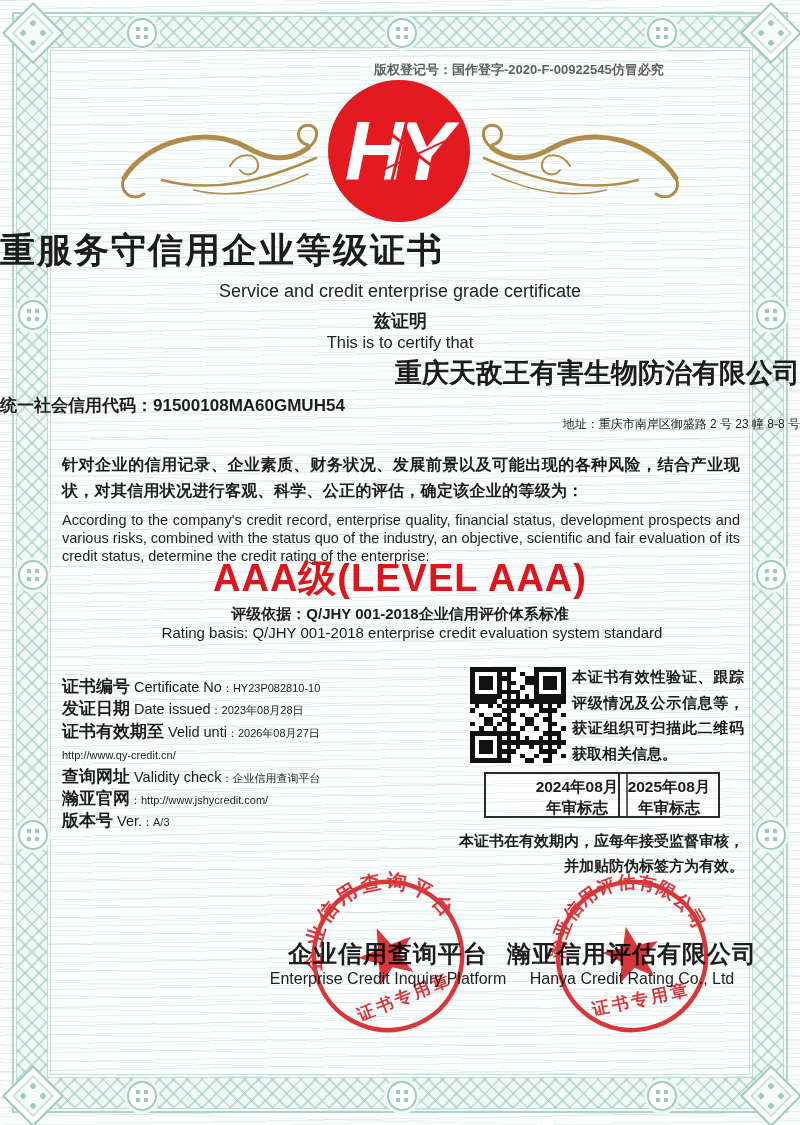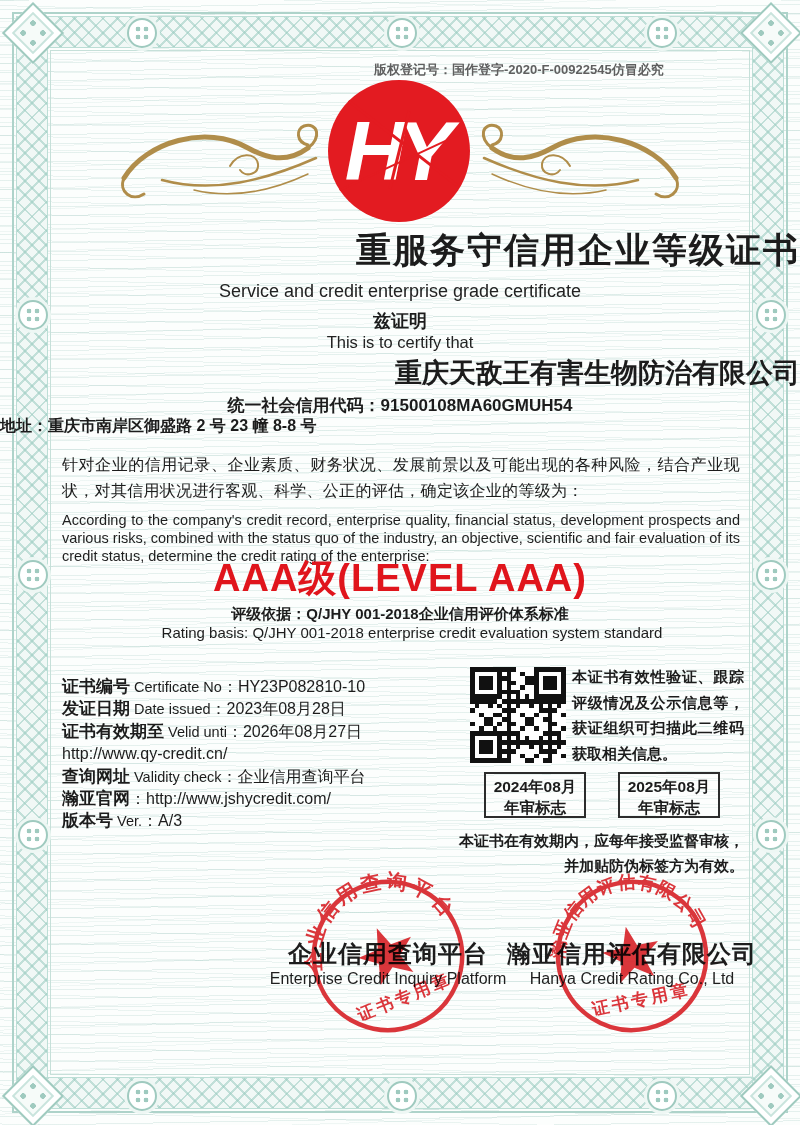--- a/index.html
+++ b/index.html
@@ -45,56 +45,56 @@
       background:#e31b21;z-index:3;display:flex;align-items:center;justify-content:center;overflow:hidden;}
   .logo .hy{font-size:84px;font-weight:bold;font-style:italic;color:#fff;letter-spacing:-8px;
       transform:translateX(-4px);line-height:1;}
   .crack{position:absolute;background:#e31b21;}
   .crack1{width:150px;height:3px;transform:rotate(38deg);top:58px;left:-5px;}
   .crack2{width:150px;height:2px;transform:rotate(-25deg);top:82px;left:-5px;}
   .crack3{width:3px;height:80px;transform:rotate(14deg);top:30px;left:70px;}
   .flourish{position:absolute;top:116px;z-index:2;}
   .flourish.left{left:110px;}
   .flourish.right{left:478px;transform:scaleX(-1);}
-  .title{position:absolute;top:227px;left:0;width:100%;text-align:right;font-size:35px;
+  .title{position:absolute;top:227px;left:0;width:100%;text-align:left;font-size:35px;
       font-weight:bold;letter-spacing:2px;z-index:3;}
   .subtitle{position:absolute;top:281px;left:0;width:100%;text-align:center;font-size:18px;color:#222;z-index:3;}
   .certify-zh{position:absolute;top:309px;left:0;width:100%;text-align:center;font-size:18px;font-weight:bold;z-index:3;}
   .certify-en{position:absolute;top:333px;left:0;width:100%;text-align:center;font-size:16.5px;color:#222;z-index:3;}
   .company-name{position:absolute;top:355px;left:0;width:100%;text-align:right;font-size:27px;font-weight:bold;z-index:3;}
-  .credit-code{position:absolute;top:394px;left:0;width:100%;text-align:center;font-size:17px;font-weight:bold;z-index:3;}
-  .address{position:absolute;top:416px;left:0;width:100%;text-align:left;font-size:16px;font-weight:bold;z-index:3;}
-  
-  .para-zh{position:absolute;top:452px;left:62px;width:678px;font-size:16px;font-weight:normal;
+  .credit-code{position:absolute;top:394px;left:0;width:100%;font-size:17px;font-weight:bold;z-index:3;}
+  .address{position:absolute;top:416px;left:0;width:100%;text-align:right;font-size:12px;font-weight:normal;z-index:3;}
+  
+  .para-zh{position:absolute;top:452px;left:62px;width:678px;font-size:16px;font-weight:bold;
       line-height:26px;text-align:justify;letter-spacing:.3px;z-index:3;}
   .para-en{position:absolute;top:505px;left:62px;width:678px;font-size:14.5px;color:#1e1e1e;
       line-height:18px;text-align:justify;z-index:3;margin-top:6px;}
   .level{position:absolute;top:553px;left:0;width:100%;text-align:center;font-size:38px;
       font-weight:bold;color:#e0151c;letter-spacing:1px;z-index:3;}
   .basis-zh{position:absolute;top:605px;left:0;width:100%;text-align:center;font-size:15px;font-weight:bold;z-index:3;}
   .basis-en{position:absolute;top:624px;left:12px;width:100%;text-align:center;font-size:15px;z-index:3;}
   
   .details{position:absolute;left:62px;top:676px;z-index:3;}
   .detail-row{height:22.4px;line-height:22.4px;white-space:nowrap;}
   .detail-row .zh{font-size:17px;font-weight:bold;}
   .detail-row .en{font-size:14.5px;}
-  .detail-row .val{font-size:16px;}
+  .detail-row .val{font-size:11px;}
   
   .qr{position:absolute;left:470px;top:667px;width:96px;height:96px;background:#fff;
       display:grid;grid-template-columns:repeat(21,1fr);grid-template-rows:repeat(21,1fr);z-index:3;}
   .qr div{background:transparent;}
   .qr div.on{background:#111;}
   .qr-note{position:absolute;left:572px;top:664px;width:172px;font-size:15px;font-weight:bold;
       line-height:25.5px;text-align:justify;z-index:3;}
   
   .badge{position:absolute;top:772px;width:98px;height:42px;border:2px solid #2c2c2c;
       text-align:center;z-index:3;background:rgba(255,255,255,.25);}
   .badge .l1{font-size:15.5px;font-weight:bold;margin-top:3px;}
   .badge .l2{font-size:15.5px;font-weight:bold;}
-  .badge1{left:484px;} .badge2{left:618px;}
+  .badge1{left:484px;padding-left:42px;} .badge2{left:618px;}
   .audit-note{position:absolute;left:452px;top:828px;width:292px;text-align:right;
       font-size:15px;font-weight:bold;line-height:25px;z-index:3;}
   
   .seal-group{position:absolute;top:868px;width:320px;height:190px;z-index:3;}
   .seal-group.sleft{left:228px;} .seal-group.sright{left:472px;}
   .org-zh{position:absolute;top:70px;width:100%;text-align:center;font-size:24px;font-weight:bold;letter-spacing:1px;}
   .org-en{position:absolute;top:102px;width:100%;text-align:center;font-size:16px;color:#1e1e1e;}
   .seal-svg{position:absolute;left:75px;top:-4px;mix-blend-mode:multiply;opacity:.93;}
   
   .record-note{position:absolute;top:1041px;left:0;width:100%;text-align:center;

